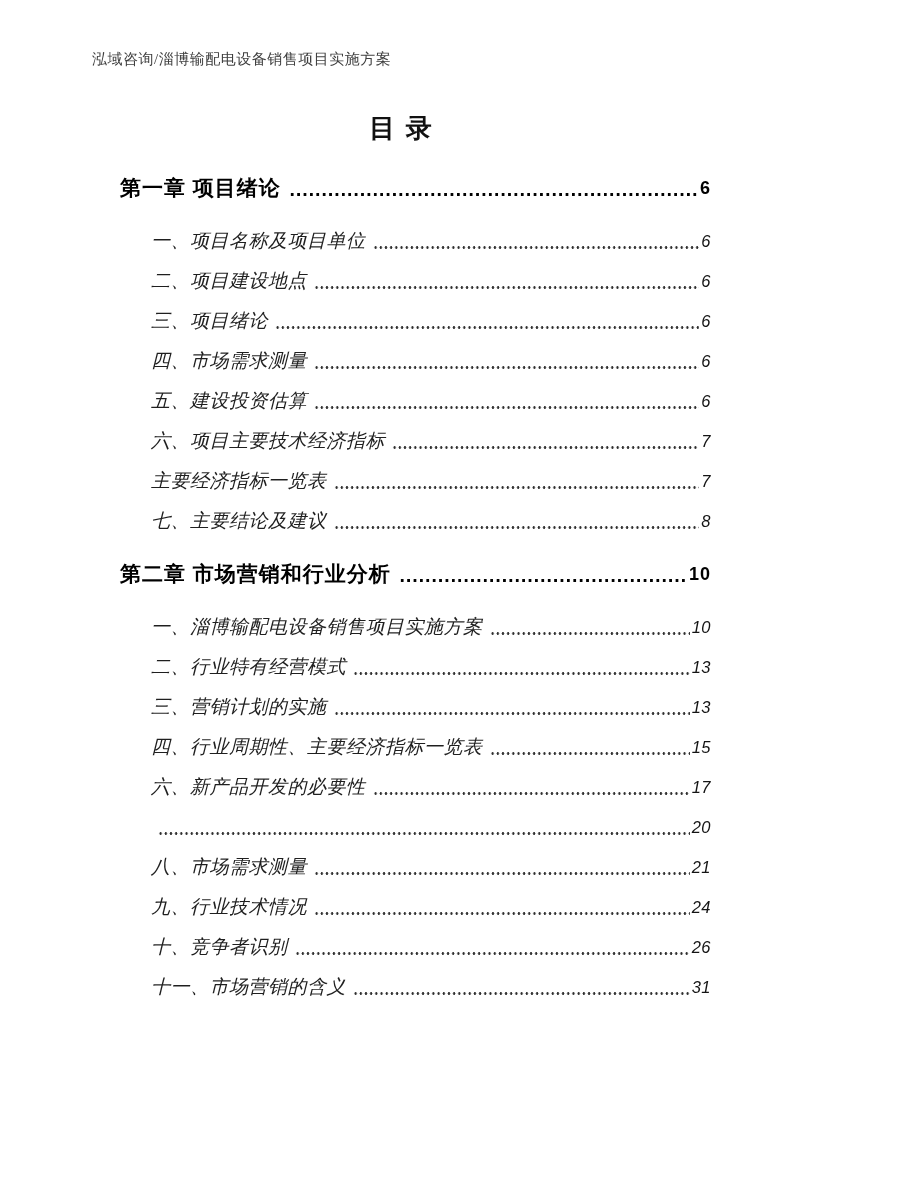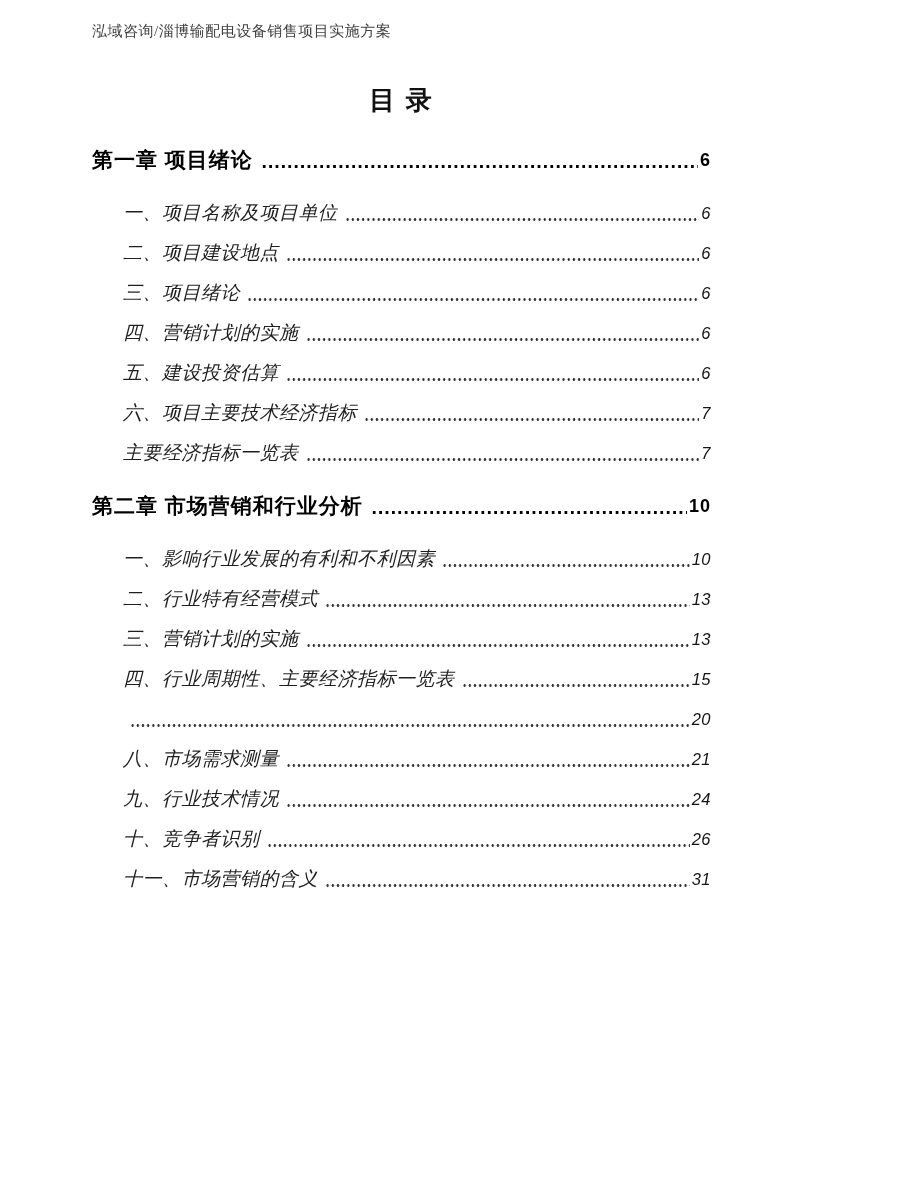--- a/index.html
+++ b/index.html
@@ -5,40 +5,40 @@
   html, body { margin: 0; padding: 0; background: #ffffff; }
   body {
     width: 920px; height: 1191px;
     font-family: "Liberation Serif", serif;
     color: #1c1c1c;
     overflow: hidden;
   }
   .page {
     box-sizing: border-box;
     width: 803px; height: 1191px;
-    padding: 20px 92px 0 92px;
+    padding: 48px 92px 0 92px;
     background: #ffffff;
   }
   .doc-header {
     font-size: 15px;
     line-height: 22px;
     color: #3f3f3f;
     letter-spacing: 0.5px;
     white-space: nowrap;
   }
   .doc-title {
     margin: 40px 0 0 0;
     text-align: center;
     font-size: 26px;
     line-height: 38px;
     font-weight: 600;
     color: #111111;
     letter-spacing: 2px;
   }
-  .toc { margin-top: 14px; }
+  .toc { margin-top: 14px; margin-left: 28px; }
   .toc-row {
     display: flex;
     align-items: flex-end;
     cursor: pointer;
   }
   .toc-row .label { white-space: nowrap; }
   .toc-row.chapter {
     font-family: "Liberation Sans", sans-serif;
     font-weight: 700;
     font-size: 21px;
@@ -103,63 +103,73 @@
     <span class="label">二、项目建设地点</span>
     <span class="leader"></span>
     <span class="pagenum">6</span>
   </div>
       <div class="toc-row item">
     <span class="label">三、项目绪论</span>
     <span class="leader"></span>
     <span class="pagenum">6</span>
   </div>
       <div class="toc-row item">
-    <span class="label">四、营销计划的实施</span>
+    <span class="label">四、市场需求测量</span>
     <span class="leader"></span>
     <span class="pagenum">6</span>
   </div>
       <div class="toc-row item">
     <span class="label">五、建设投资估算</span>
     <span class="leader"></span>
     <span class="pagenum">6</span>
   </div>
       <div class="toc-row item">
     <span class="label">六、项目主要技术经济指标</span>
     <span class="leader"></span>
     <span class="pagenum">7</span>
   </div>
       <div class="toc-row item">
     <span class="label">主要经济指标一览表</span>
     <span class="leader"></span>
     <span class="pagenum">7</span>
   </div>
+      <div class="toc-row item">
+    <span class="label">七、主要结论及建议</span>
+    <span class="leader"></span>
+    <span class="pagenum">8</span>
+  </div>
       <div class="toc-row chapter">
     <span class="label">第二章 市场营销和行业分析</span>
     <span class="leader"></span>
     <span class="pagenum">10</span>
   </div>
       <div class="toc-row item">
-    <span class="label">一、影响行业发展的有利和不利因素</span>
+    <span class="label">一、淄博输配电设备销售项目实施方案</span>
     <span class="leader"></span>
     <span class="pagenum">10</span>
   </div>
       <div class="toc-row item">
     <span class="label">二、行业特有经营模式</span>
     <span class="leader"></span>
     <span class="pagenum">13</span>
   </div>
       <div class="toc-row item">
     <span class="label">三、营销计划的实施</span>
     <span class="leader"></span>
     <span class="pagenum">13</span>
   </div>
       <div class="toc-row item">
     <span class="label">四、行业周期性、主要经济指标一览表</span>
     <span class="leader"></span>
     <span class="pagenum">15</span>
+  </div>
+      <div class="toc-row item">
+    <span class="label">六、新产品开发的必要性</span>
+    <span class="leader"></span>
+    <span class="pagenum">17</span>
   </div>
       <div class="toc-row item">
     <span class="leader"></span>
     <span class="pagenum">20</span>
   </div>
       <div class="toc-row item">
     <span class="label">八、市场需求测量</span>
     <span class="leader"></span>
     <span class="pagenum">21</span>
   </div>

